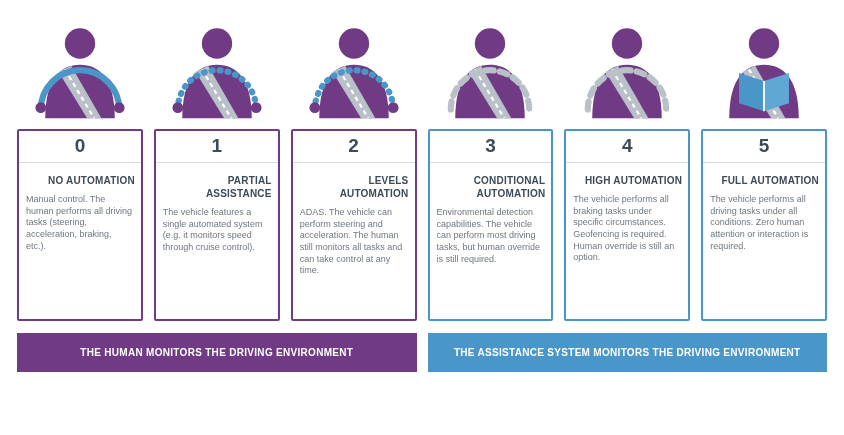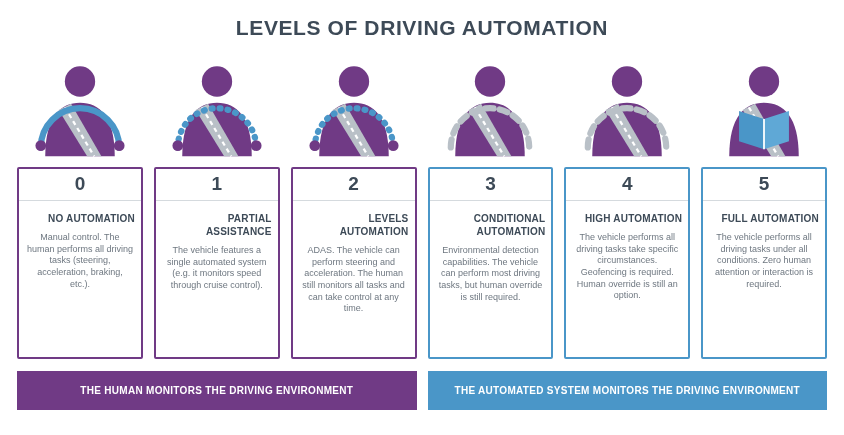--- a/index.html
+++ b/index.html
@@ -34,21 +34,21 @@
   .card.automated{border-color:var(--blue);}
   .card-number{
     text-align:center;font-size:19px;font-weight:bold;color:var(--heading);
     padding:4px 0 5px;border-bottom:1px solid #d5dade;
   }
   .card-title{
     text-align:right;font-size:10px;font-weight:bold;color:var(--heading);
     line-height:1.3;margin:11px 6px 7px;letter-spacing:.2px;
   }
   .card-desc{
-    font-size:9px;color:var(--body);line-height:1.3;margin:0 7px;text-align:center;
+    font-size:9px;color:var(--body);line-height:1.3;margin:0 7px;text-align:left;
   }
   .banner-row{margin-top:12px;}
   .banner{
     grid-column:span 3;color:#fff;font-size:10px;font-weight:bold;
     text-align:center;padding:14px 2px;letter-spacing:.3px;
   }
   .banner.human{background:var(--purple);}
   .banner.automated{background:var(--blue);}
 </style>
 </head>
@@ -60,21 +60,20 @@
       <circle cx="55" cy="20" r="17" class="f-purple"></circle>
       <path d="M16,104 C16,60 33,44 55,44 C77,44 94,60 94,104 Z" class="f-purple"></path>
       <path d="M31,52 L45,45 L79,104 L63,104 Z" class="f-belt"></path>
       <path d="M38,49 L71,104" class="belt-dash"></path>
     </g>
   </defs>
 </svg>
 
 <div class="canvas">
 
-  <div class="main-title">LEVELS OF DRIVING AUTOMATION</div>
 
   <div class="grid">
     <div class="icon-cell">
       <svg class="person" viewBox="0 0 110 104">
         <use href="#person-base"></use>
         <path class="wheel solid" d="M11,94 A44,44 0 0 1 99,94"></path>
         <circle class="hand" cx="11" cy="92" r="6"></circle>
           <circle class="hand" cx="99" cy="92" r="6"></circle>
       </svg>
     </div>
@@ -133,27 +132,27 @@
       <div class="card-desc">ADAS. The vehicle can perform steering and acceleration. The human still monitors all tasks and can take control at any time.</div>
     </div>
     <div class="card automated">
       <div class="card-number">3</div>
       <div class="card-title">CONDITIONAL AUTOMATION</div>
       <div class="card-desc">Environmental detection capabilities. The vehicle can perform most driving tasks, but human override is still required.</div>
     </div>
     <div class="card automated">
       <div class="card-number">4</div>
       <div class="card-title">HIGH AUTOMATION</div>
-      <div class="card-desc">The vehicle performs all driving tasks take specific circumstances. Geofencing is required. Human override is still an option.</div>
+      <div class="card-desc">The vehicle performs all braking tasks under specific circumstances. Geofencing is required. Human override is still an option.</div>
     </div>
     <div class="card automated">
       <div class="card-number">5</div>
       <div class="card-title">FULL AUTOMATION</div>
       <div class="card-desc">The vehicle performs all driving tasks under all conditions. Zero human attention or interaction is required.</div>
     </div>
   </div>
 
   <div class="grid banner-row">
     <div class="banner human">THE HUMAN MONITORS THE DRIVING ENVIRONMENT</div>
-    <div class="banner automated">THE AUTOMATED SYSTEM MONITORS THE DRIVING ENVIRONMENT</div>
+    <div class="banner automated">THE ASSISTANCE SYSTEM MONITORS THE DRIVING ENVIRONMENT</div>
   </div>
 
 </div>
 
 </body></html>

